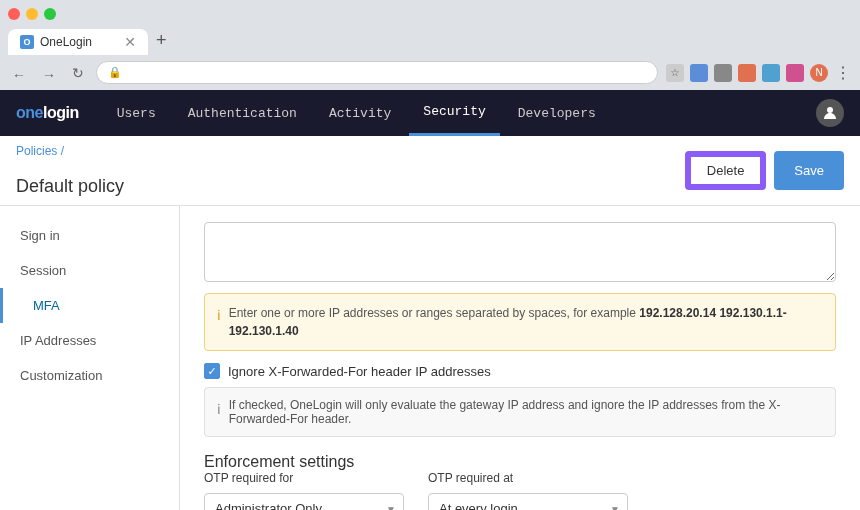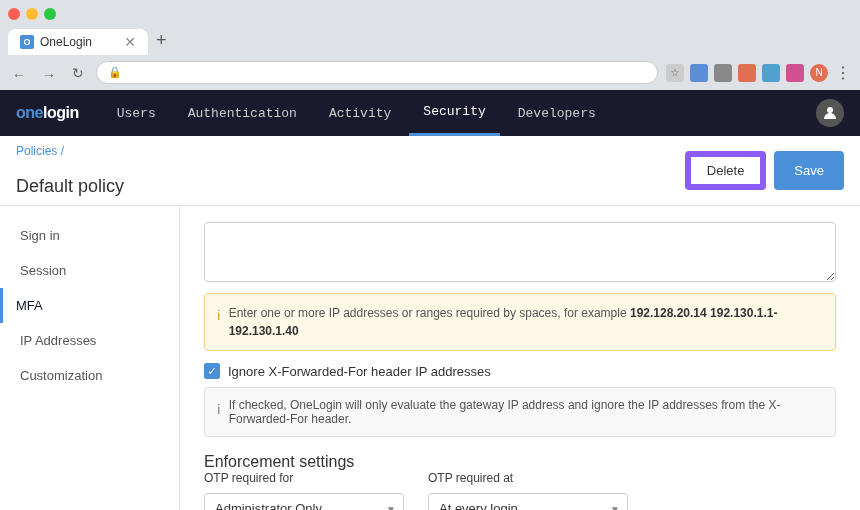--- a/index.html
+++ b/index.html
@@ -42,21 +42,21 @@
     .breadcrumb a { color: #4a90d9; text-decoration: none; }
     .page-title { font-size: 18px; font-weight: 400; color: #333; }
     .header-actions { display: flex; gap: 8px; }
     .btn-delete { background: white; border: 6px solid #8b5cf6; color: #333; padding: 6px 16px; border-radius: 4px; cursor: pointer; font-size: 13px; }
     .btn-save { background: #4a90d9; border: none; color: white; padding: 6px 20px; border-radius: 4px; cursor: pointer; font-size: 13px; }
 
     
     .page-body { display: flex; height: calc(510px - 46px - 50px - 40px); background: white; }
     .sidebar { width: 180px; border-right: 1px solid #e0e0e0; padding: 12px 0; background: white; flex-shrink: 0; }
     .sidebar-item { padding: 10px 20px; font-size: 13px; color: #555; cursor: pointer; display: flex; align-items: center; }
-    .sidebar-item.active { color: #0f172a; font-weight: 500; border-left: 3px solid #4a90d9; padding-left: 13px; }
+    .sidebar-item.active { color: #0369a1; font-weight: 500; border-left: 3px solid #4a90d9; padding-left: 30px; }
     .main-content { flex: 1; overflow-y: auto; padding: 16px 24px; background: white; }
 
     
     .textarea-wrapper { margin-bottom: 8px; }
     .ip-textarea { width: 100%; height: 60px; border: 1px solid #ccc; border-radius: 4px; padding: 8px; font-size: 12px; resize: vertical; color: #333; }
 
     .info-box { background: #fef9e7; border: 1px solid #f0d080; border-radius: 4px; padding: 10px 12px; display: flex; align-items: flex-start; gap: 8px; font-size: 12px; color: #555; margin-bottom: 12px; }
     .info-icon { color: #d4a017; font-size: 14px; flex-shrink: 0; margin-top: 1px; }
     .info-text { line-height: 1.5; }
     .info-text strong { color: #333; }
@@ -159,21 +159,21 @@
 
   <div class="main-content">
 
     <div class="textarea-wrapper">
       <textarea class="ip-textarea" style=""></textarea>
     </div>
 
     <div class="info-box">
       <span class="info-icon">ℹ</span>
       <span class="info-text">
-        <span>Enter one or more IP addresses or ranges required by spaces, for example</span>
+        <span>Enter one or more IP addresses or ranges separated by spaces, for example</span>
         <strong>192.128.20.14 192.130.1.1-192.130.1.40</strong>
       </span>
     </div>
 
     <div class="checkbox-row">
       <div class="checkbox-checked">✓</div>
       <span>Ignore X-Forwarded-For header IP addresses</span>
     </div>
 
     <div class="info-box-gray">

